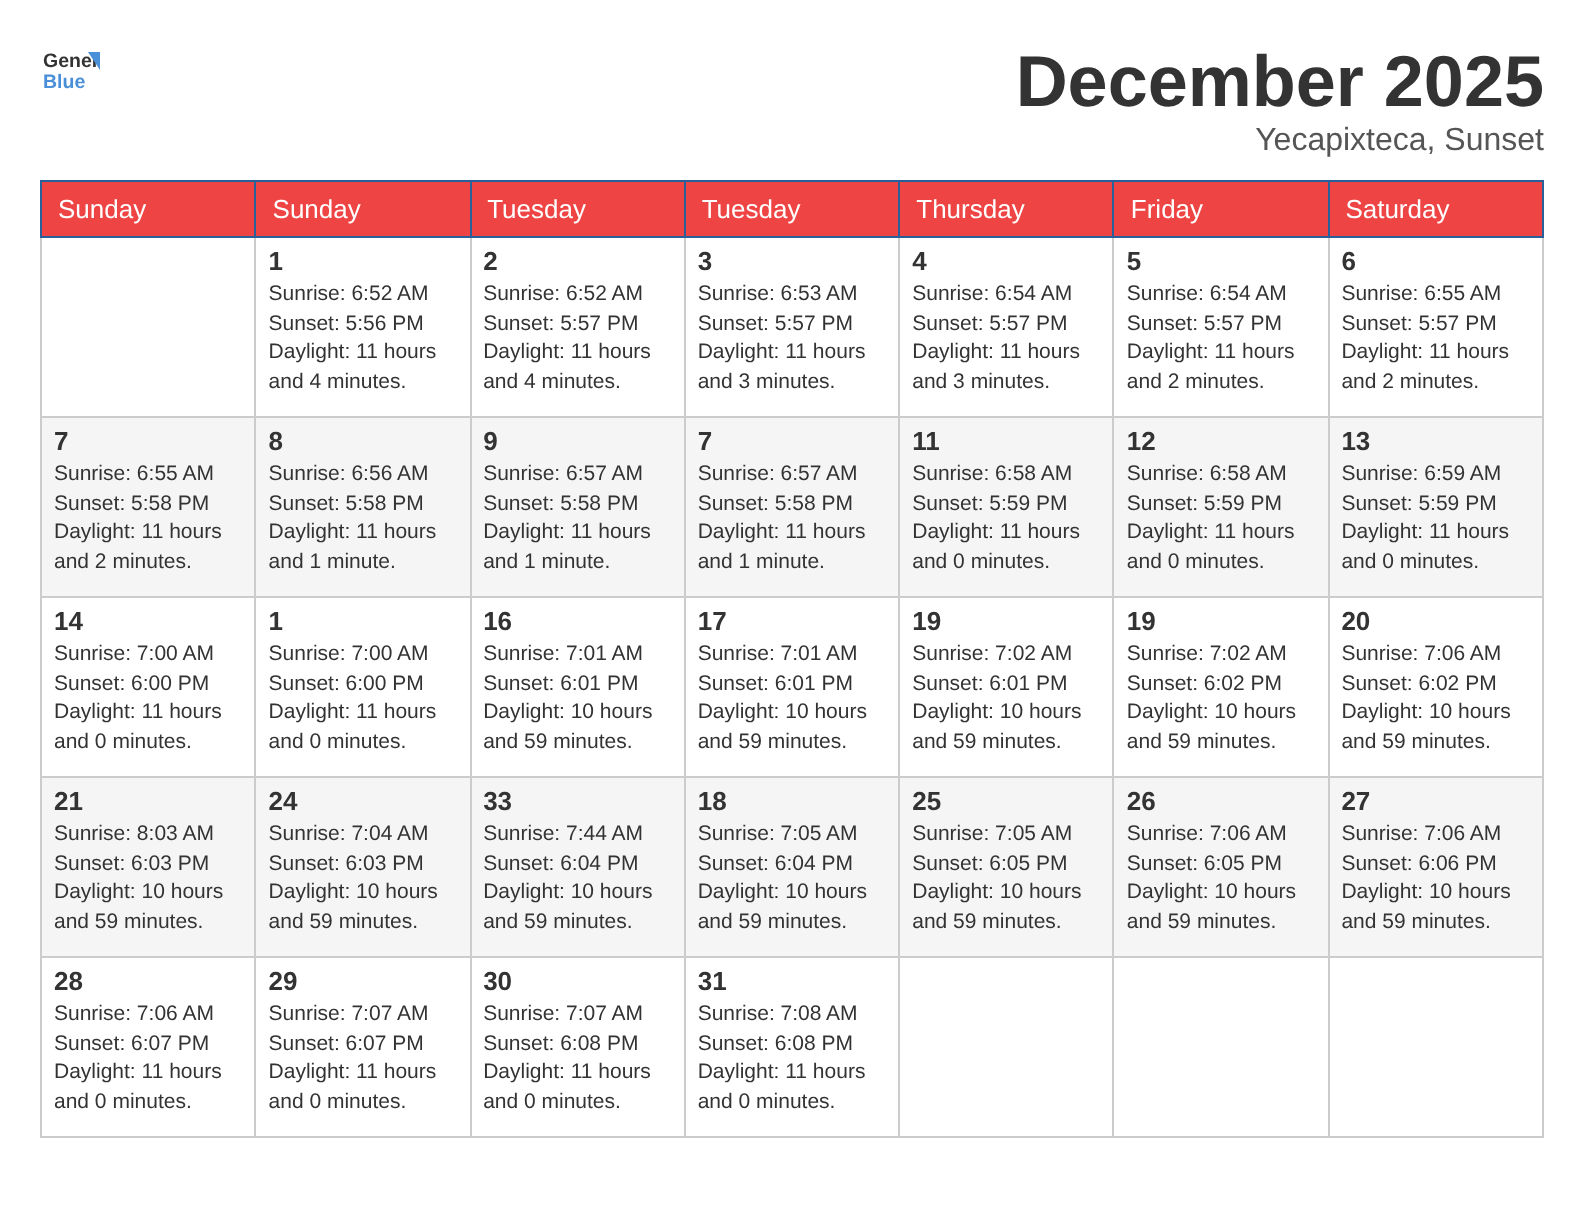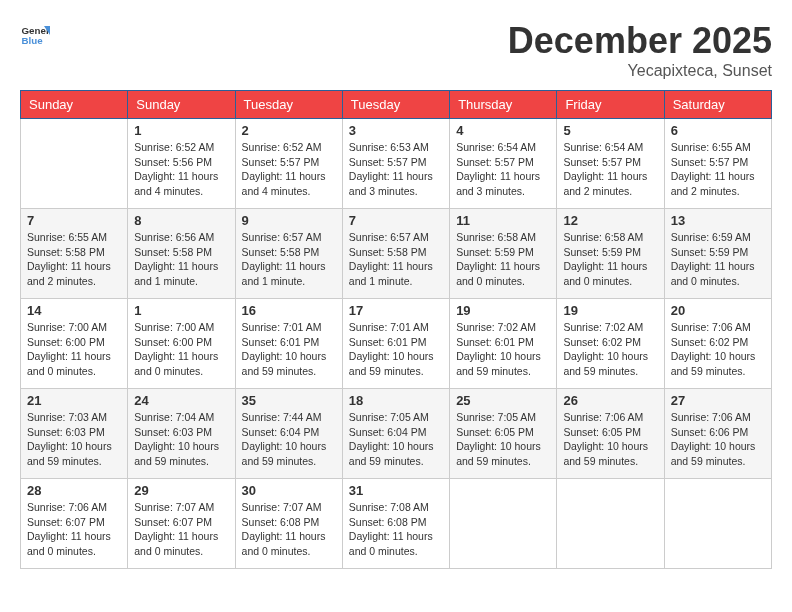--- a/index.html
+++ b/index.html
@@ -257,34 +257,34 @@
           <span class="day-number">20</span>
           <div class="day-info">Sunrise: 7:06 AM
 Sunset: 6:02 PM
 Daylight: 10 hours
 and 59 minutes.</div>
         </td>
       </tr>
       <tr>
         <td>
           <span class="day-number">21</span>
-          <div class="day-info">Sunrise: 7:03 AM
+          <div class="day-info">Sunrise: 8:03 AM
 Sunset: 6:03 PM
 Daylight: 10 hours
 and 59 minutes.</div>
         </td>
         <td>
           <span class="day-number">24</span>
           <div class="day-info">Sunrise: 7:04 AM
 Sunset: 6:03 PM
 Daylight: 10 hours
 and 59 minutes.</div>
         </td>
         <td>
-          <span class="day-number">35</span>
+          <span class="day-number">33</span>
           <div class="day-info">Sunrise: 7:44 AM
 Sunset: 6:04 PM
 Daylight: 10 hours
 and 59 minutes.</div>
         </td>
         <td>
           <span class="day-number">18</span>
           <div class="day-info">Sunrise: 7:05 AM
 Sunset: 6:04 PM
 Daylight: 10 hours

